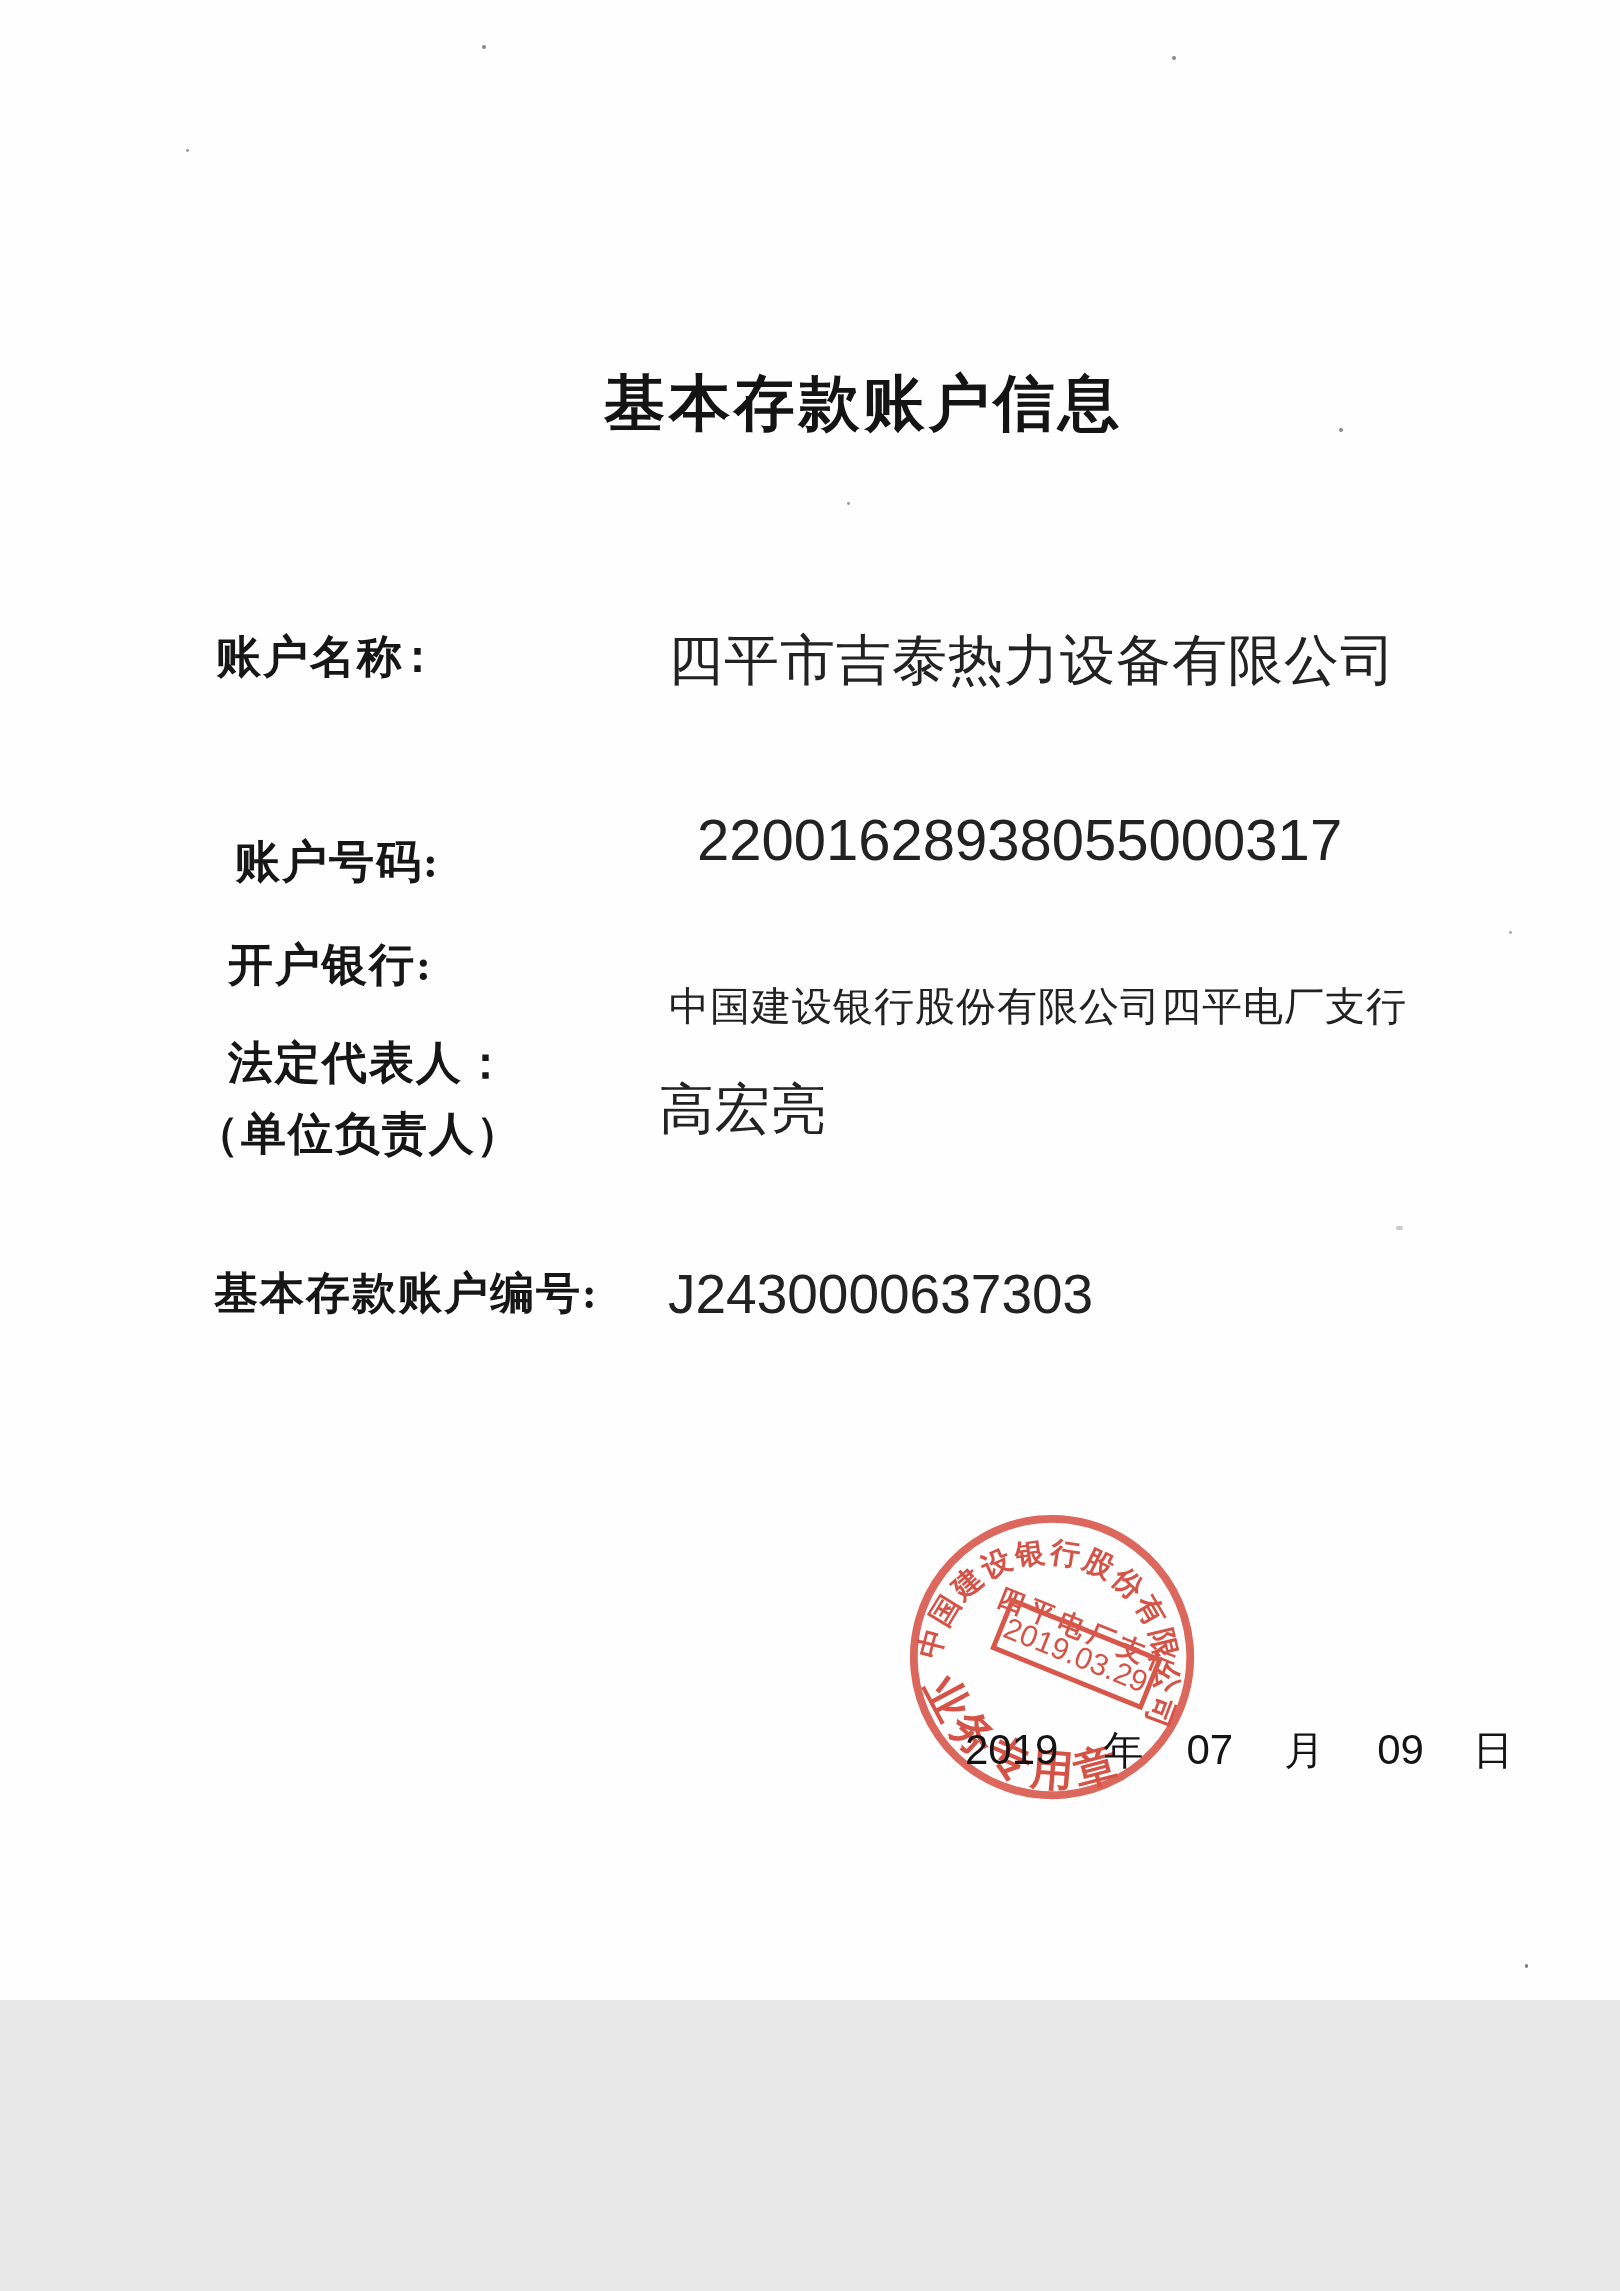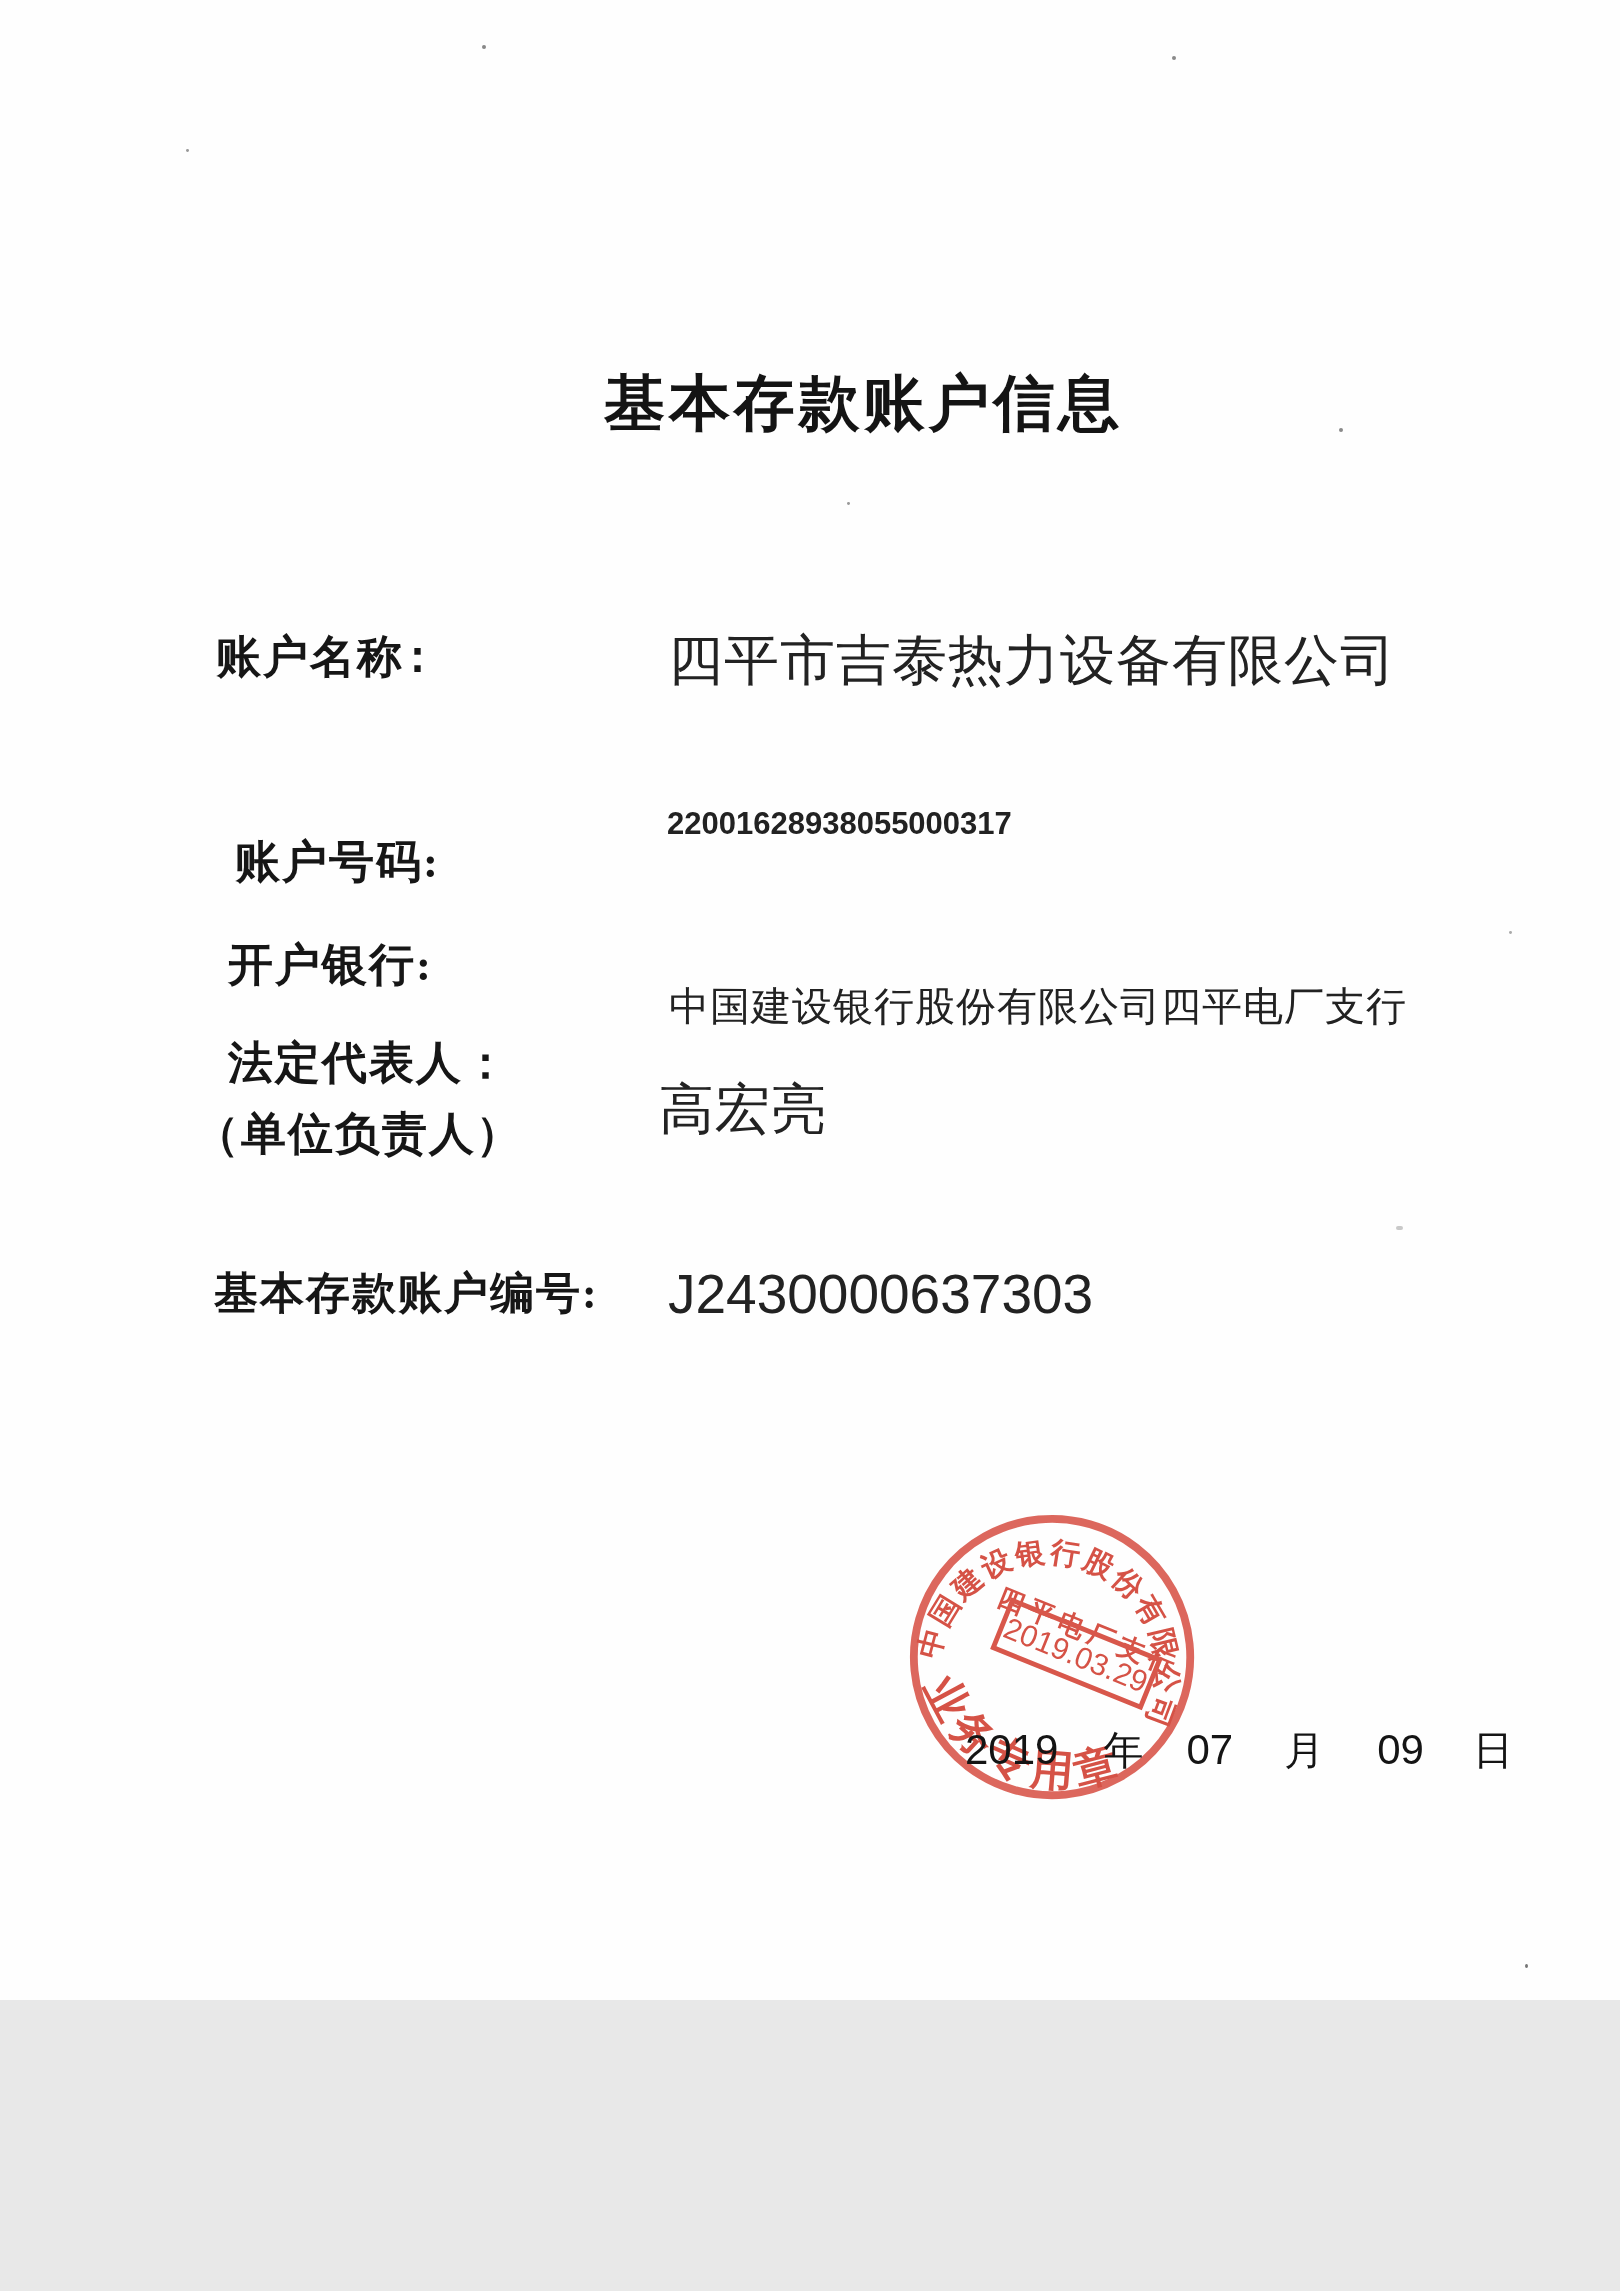--- a/index.html
+++ b/index.html
@@ -92,21 +92,21 @@
 
   <h1 class="title">基本存款账户信息</h1>
 
   <div>
     <span class="label" style="left:216px;top:627px;font-family:Liberation Mono, monospace;">账户名称:</span>
     <span class="value" style="left:668px;top:624px;">四平市吉泰热力设备有限公司</span>
   </div>
 
   <div>
     <span class="label" style="left:228px;top:832px;margin-left:7px;">账户号码:</span>
-    <span class="value num" style="left:667px;top:806px;font-size:31px;font-weight:bold;">22001628938055000317</span>
+    <span class="value num" style="left:697px;top:806px;font-size:58px;">22001628938055000317</span>
   </div>
 
   <div>
     <span class="label" style="left:228px;top:935px;">开户银行:</span>
     <span class="value" style="left:669px;top:979px;font-size:40px;">中国建设银行股份有限公司四平电厂支行</span>
   </div>
 
   <div>
     <span class="label" style="left:228px;top:1033px;">法定代表人：</span>
     <span class="label" style="left:194px;top:1104px;">（单位负责人）</span>

